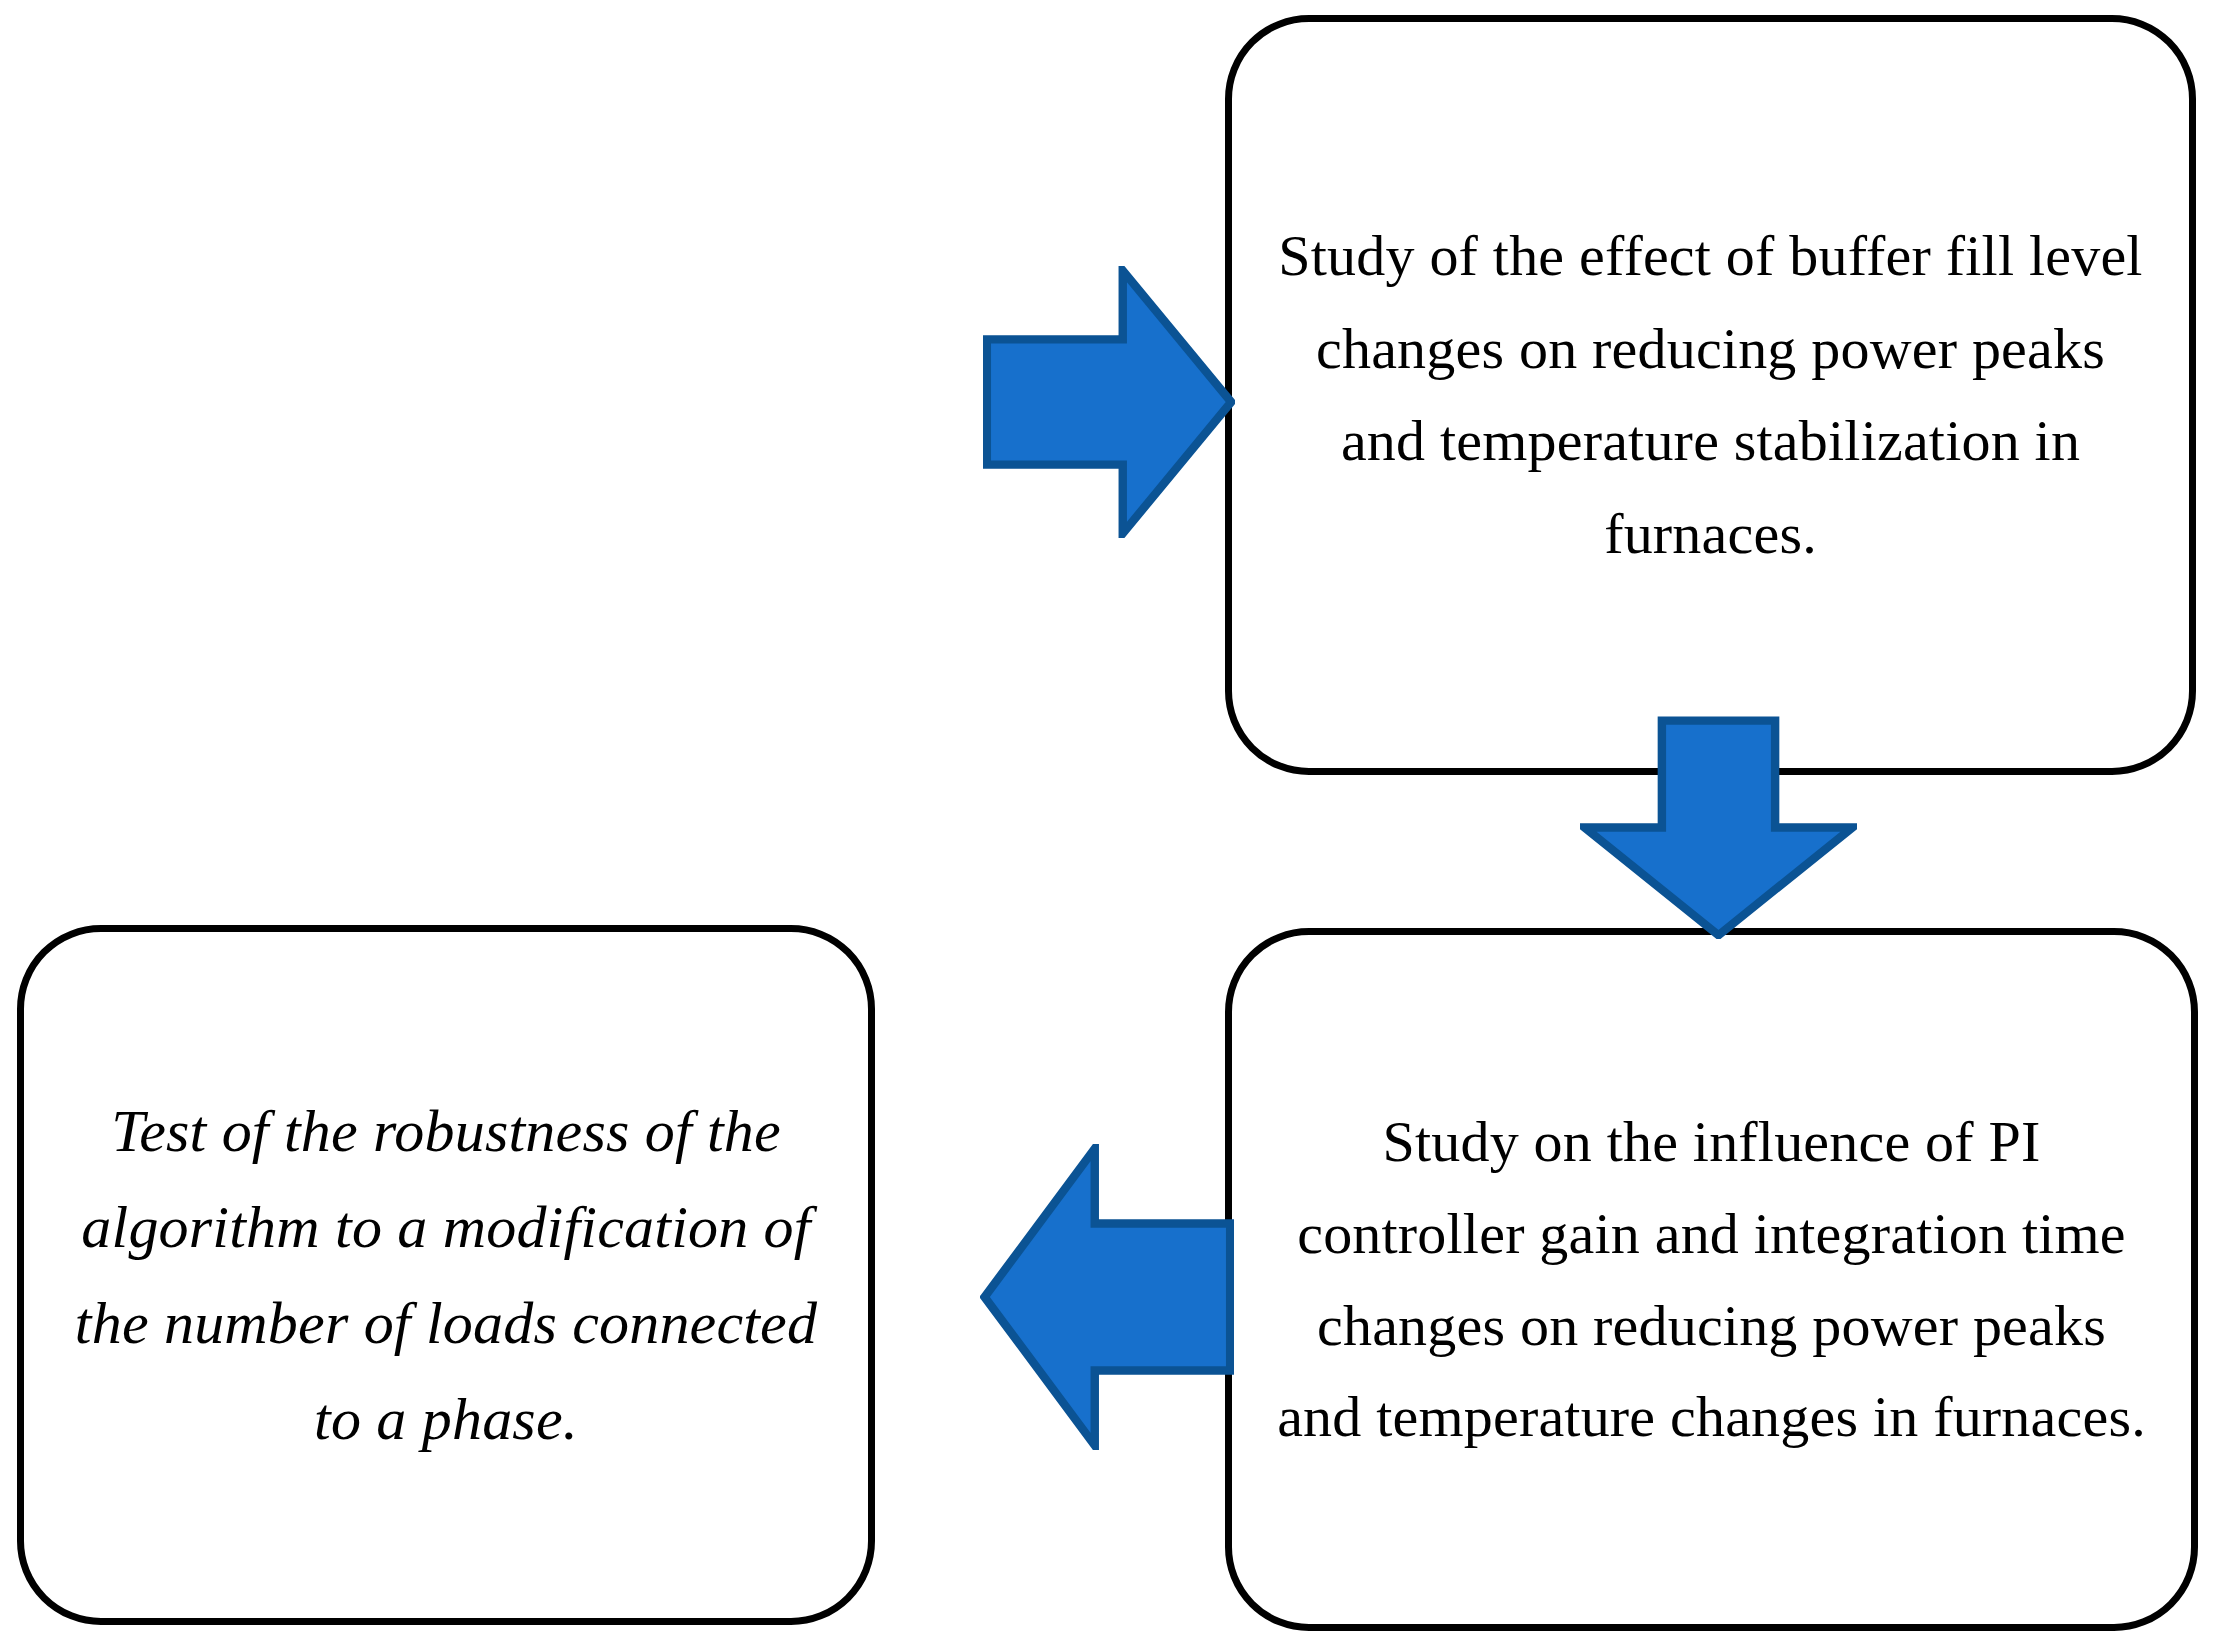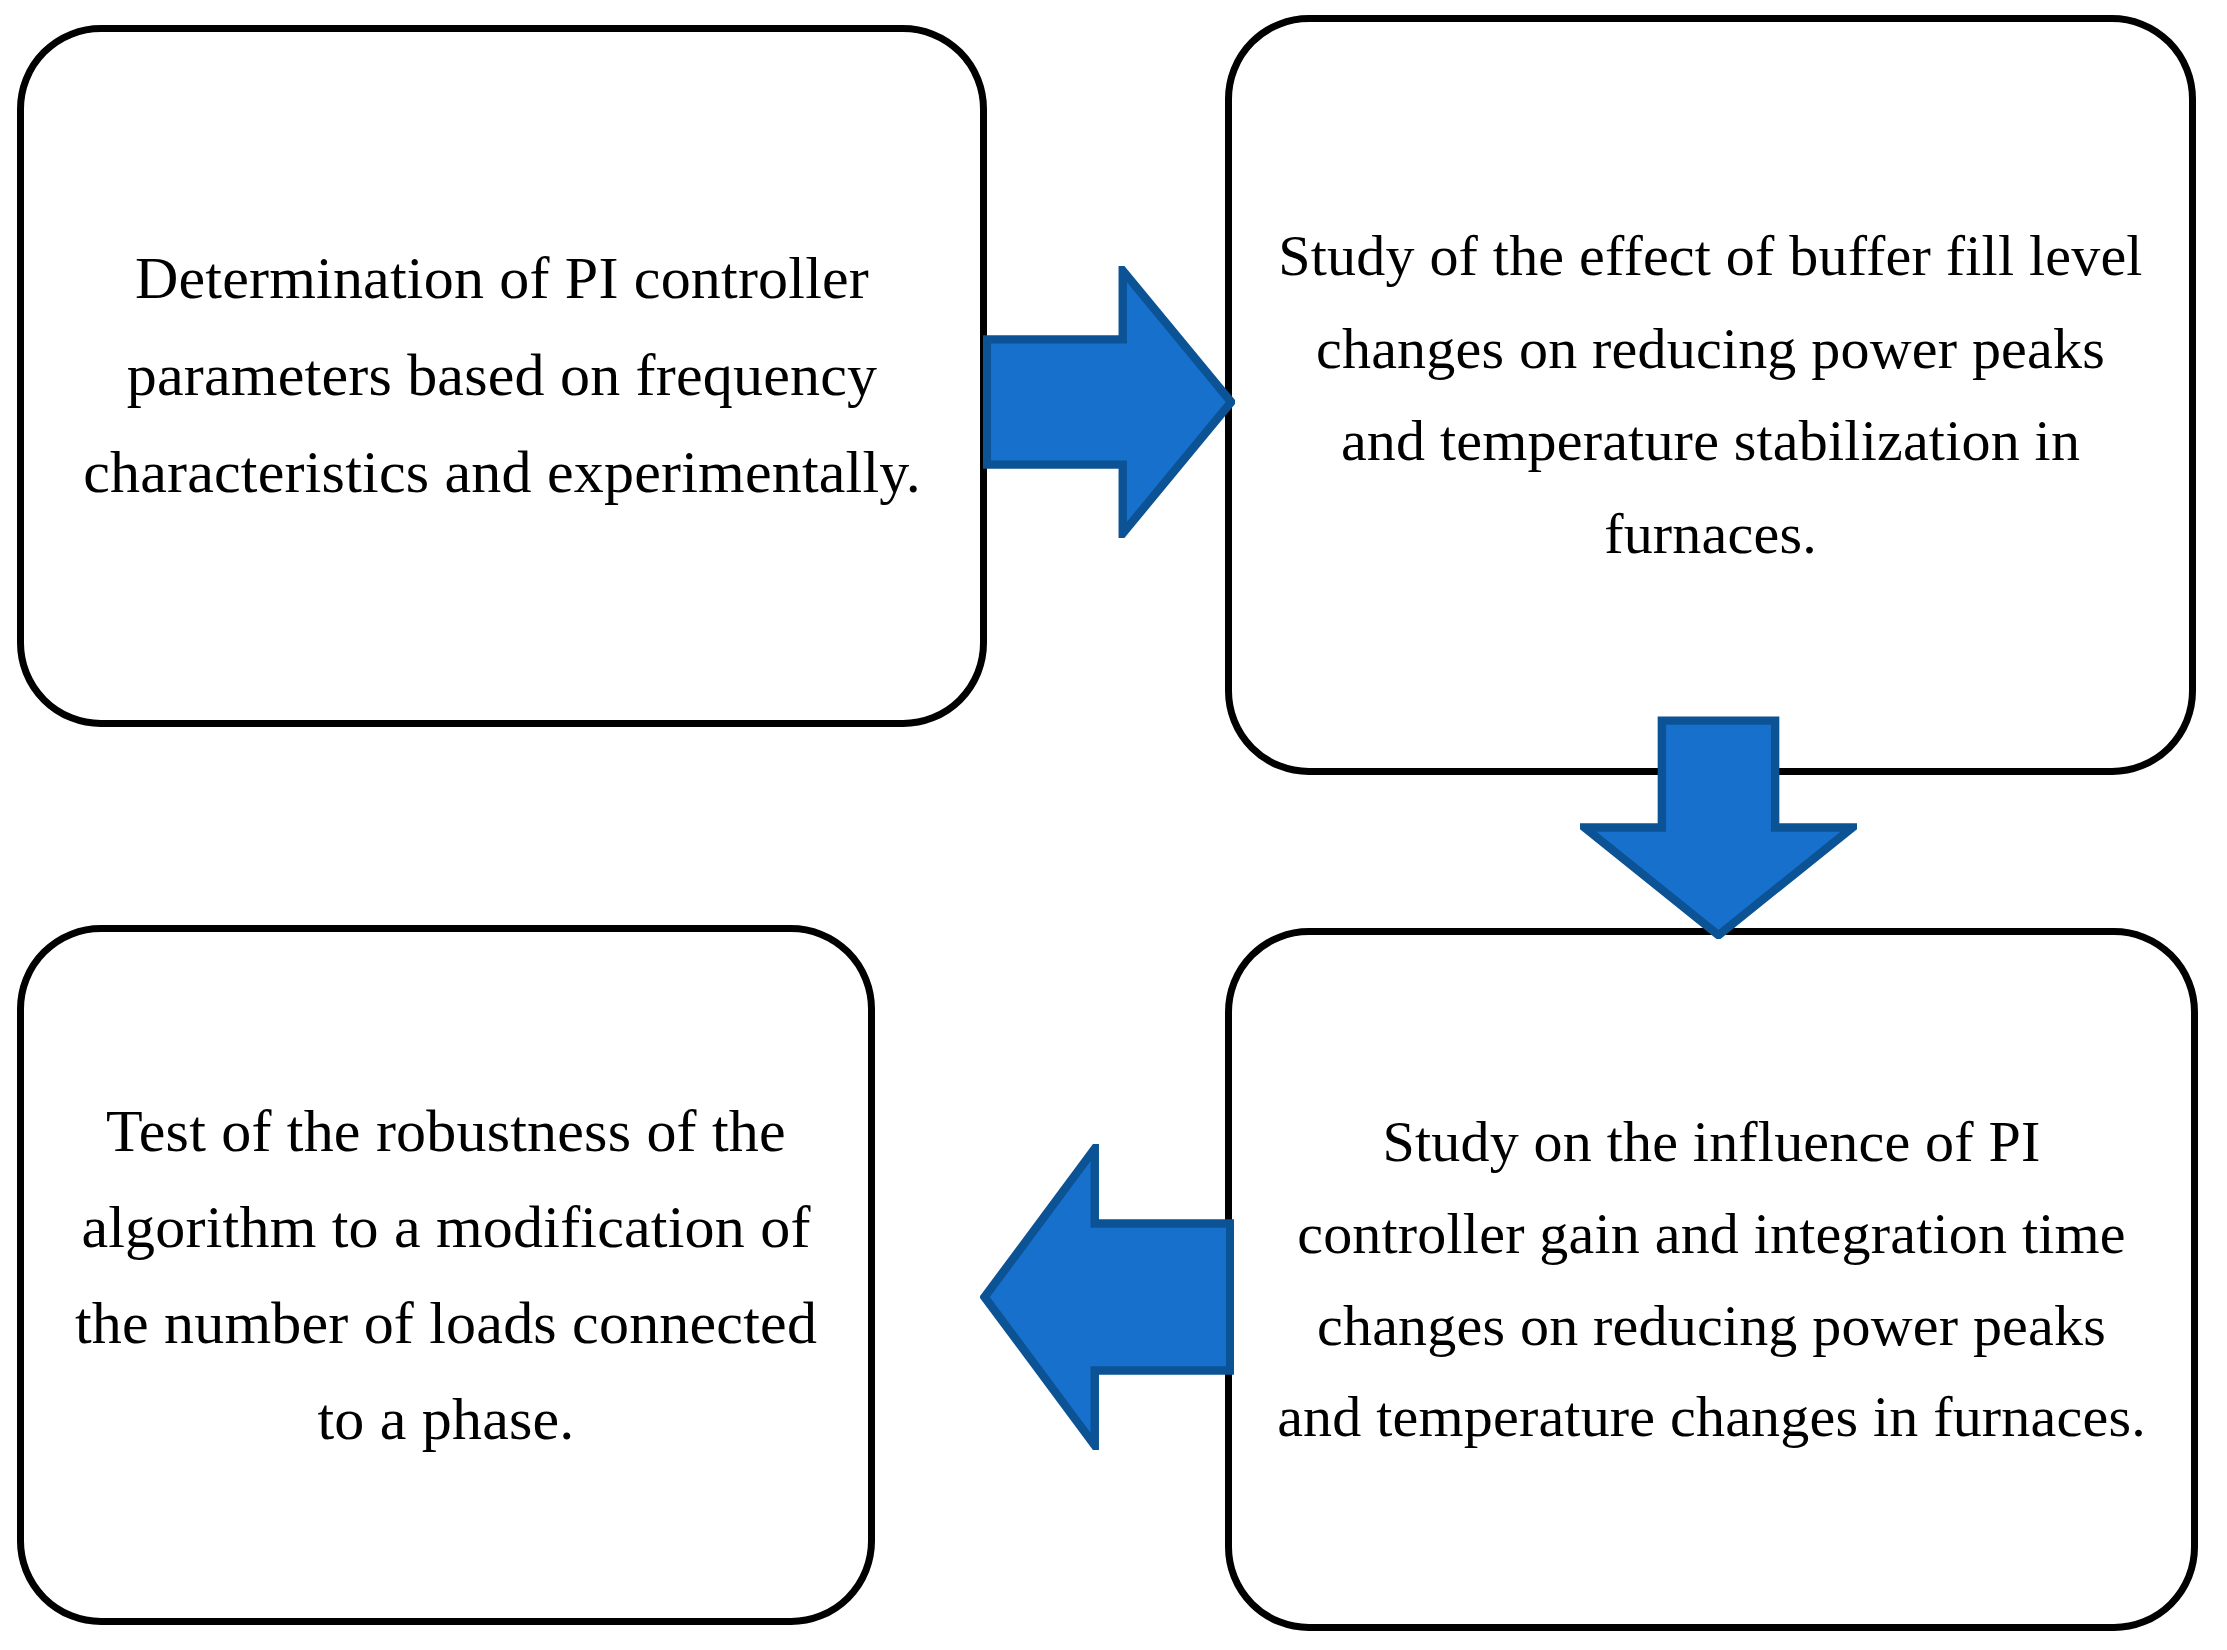--- a/index.html
+++ b/index.html
@@ -35,21 +35,21 @@
     font-size: 58px;
     line-height: 1.62;
     color: #000000;
     letter-spacing: 0.2px;
     white-space: pre-line;
   }
 
   
   #node-top-left     { left: 17px;   top: 24.5px;   width: 970px; height: 702px; }
   #node-top-right    { left: 1225px; top: 15.3px;   width: 971px; height: 760px; }
-  #node-bottom-left  { left: 17px;   top: 925px; width: 858px; height: 700px; }
+  #node-bottom-left  { left: 17px;   top: 925px; width: 858px; height: 700px; font-style: italic; }
   #node-bottom-right { left: 1225px; top: 928px; width: 973px; height: 703px; }
 
   
   #node-top-left  .node-text { font-size: 60px; }
   #node-top-right .node-text { font-size: 58px; line-height: 1.60; }
   #node-bottom-left  .node-text { font-size: 60px; line-height: 1.60; }
   #node-bottom-right .node-text { font-size: 58px; line-height: 1.58; }
 
   
   .arrow {
@@ -59,23 +59,20 @@
 
   #arrow-right { left: 983px; top: 266px;  width: 252px; height: 272px; }
   #arrow-down  { left: 1580px; top: 716px;  width: 277px; height: 223px; }
   #arrow-left  { left: 980px; top: 1144px; width: 254px; height: 306px; }
 </style>
 </head>
 <body>
 
 <div id="canvas">
 
-  <div class="node" id="node-top-left">
-    <span class="node-text">Determination of PI controller parameters based on frequency characteristics and experimentally.</span>
-  </div>
 
   <div class="node" id="node-top-right">
     <span class="node-text">Study of the effect of buffer fill level changes on reducing power peaks and temperature stabilization in furnaces.</span>
   </div>
 
   <div class="node" id="node-bottom-right">
     <span class="node-text">Study on the influence of PI controller gain and integration time changes on reducing power peaks and temperature changes in furnaces.</span>
   </div>
 
   <div class="node" id="node-bottom-left">

